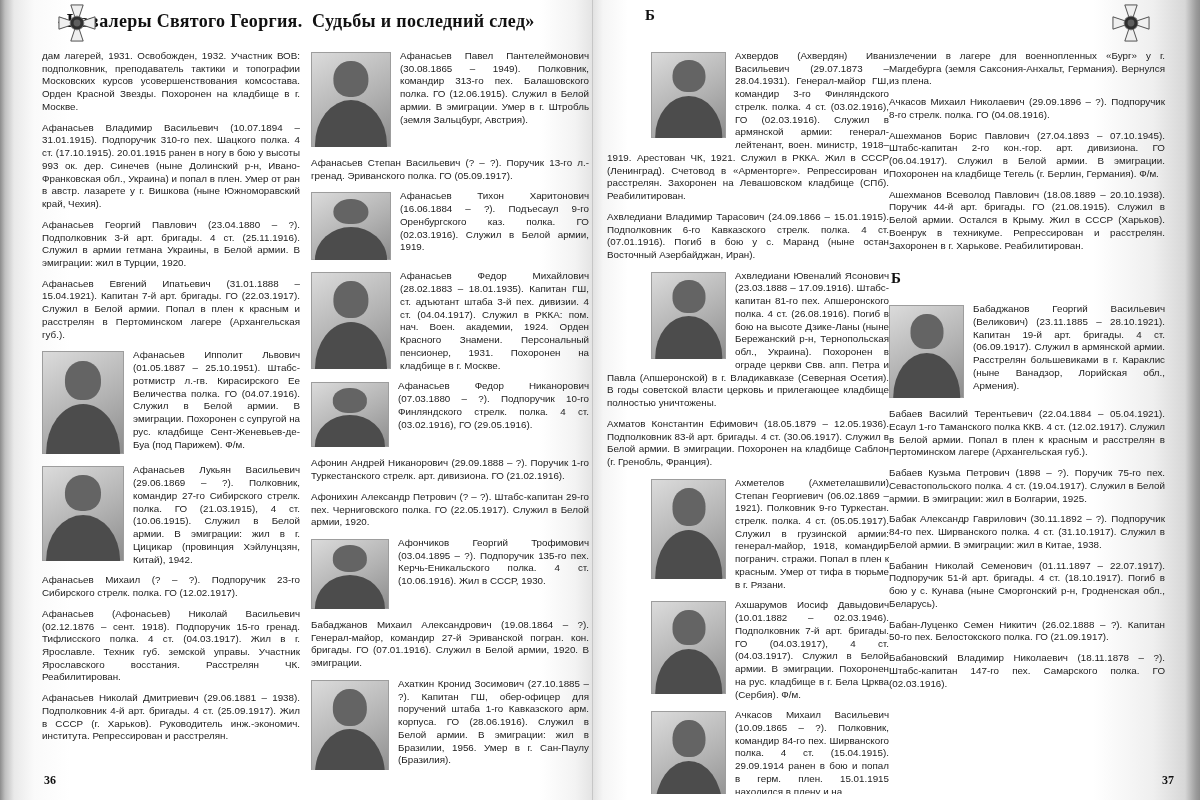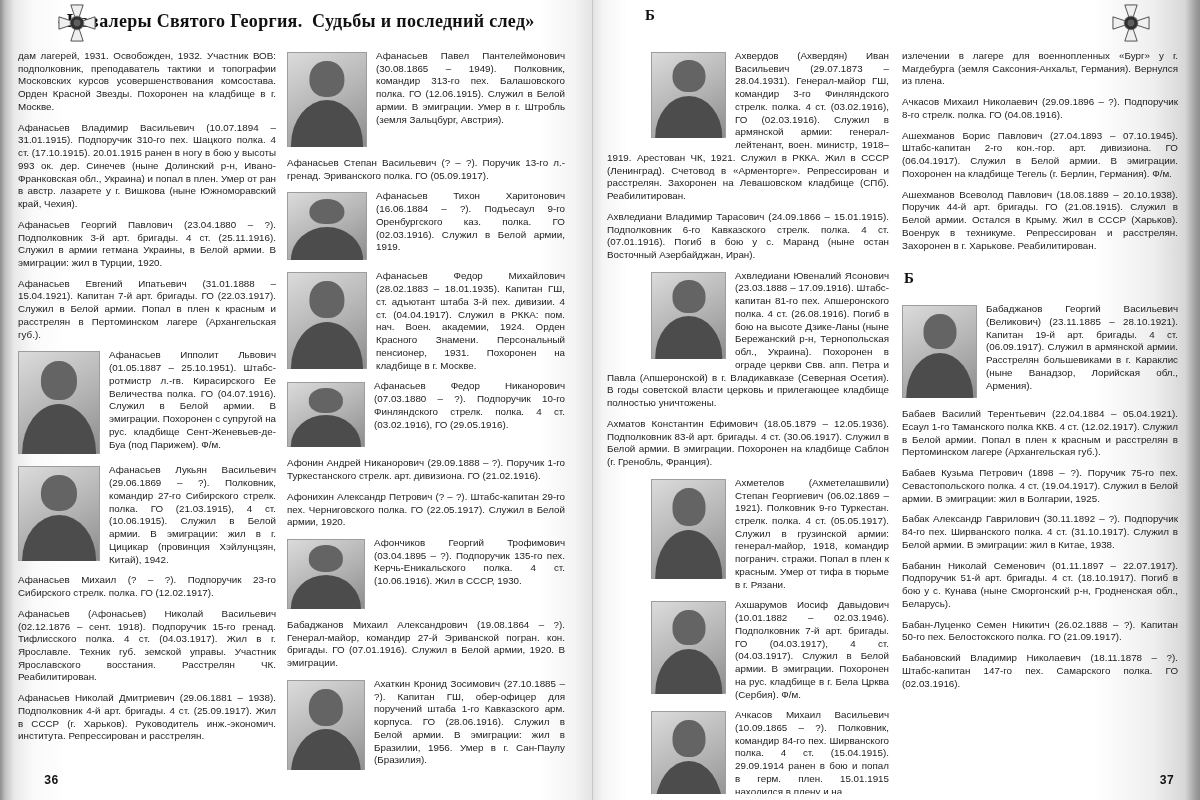--- a/index.html
+++ b/index.html
@@ -15,22 +15,22 @@
   .page-header{position:relative;height:50px}
   .cross{position:absolute;top:3px;width:38px;height:40px}
   .cross-left{left:58px}
   .cross-right{right:50px}
   .running-title{font-family:"Liberation Serif",serif;font-weight:bold;font-size:18px;
     letter-spacing:.3px;text-align:center;padding-top:11px;color:#111;white-space:pre}
   .header-letter{position:absolute;left:52px;top:7px;font-family:"Liberation Serif",serif;
     font-weight:bold;font-size:15px;color:#111}
 
   .cols{display:flex}
-  .page-left .cols{padding-left:18px;gap:11px}
-  .page-right .cols{padding-left:14px;gap:13px}
+  .page-left .cols{padding-left:42px;gap:11px}
+  .page-right .cols{padding-left:14px;}
   .col{overflow:hidden}
   .col-l1{width:258px;height:714px}
   .col-l2{width:278px;height:720px}
   .col-r1{width:282px;height:744px}
   .col-r2{width:276px;height:720px}
 
   .entry{font-size:9.8px;line-height:1.3;text-align:justify;color:#1b1b1b;margin-bottom:8px}
   .entry::after{content:"";display:block;clear:both}
   .surname{font-weight:normal}
 
@@ -39,21 +39,21 @@
     box-shadow:inset 0 0 0 1px #9d9d9d}
   .photo::before{content:"";position:absolute;left:50%;top:9%;width:44%;height:38%;
     transform:translateX(-50%);background:#646464;border-radius:48% 48% 44% 44%}
   .photo::after{content:"";position:absolute;left:50%;top:51%;width:90%;height:55%;
     transform:translateX(-50%);background:#4c4c4c;border-radius:55% 55% 0 0/95% 95% 0 0}
   .photo-indent .photo{margin-left:44px}
 
   .section-heading{font-family:"Liberation Serif",serif;font-weight:bold;font-size:15px;
     color:#111;margin:18px 0 16px 2px}
 
-  .page-number{position:absolute;bottom:12px;font-family:Liberation Mono, monospace;
+  .page-number{position:absolute;bottom:12px;font-family:Liberation Serif, serif;
     font-weight:bold;font-size:12px;color:#111}
   .pn-left{left:44px}
   .pn-right{right:26px}
 </style>
 </head>
 <body>
 
 <div class="spread">
 
   <div class="page page-left">

